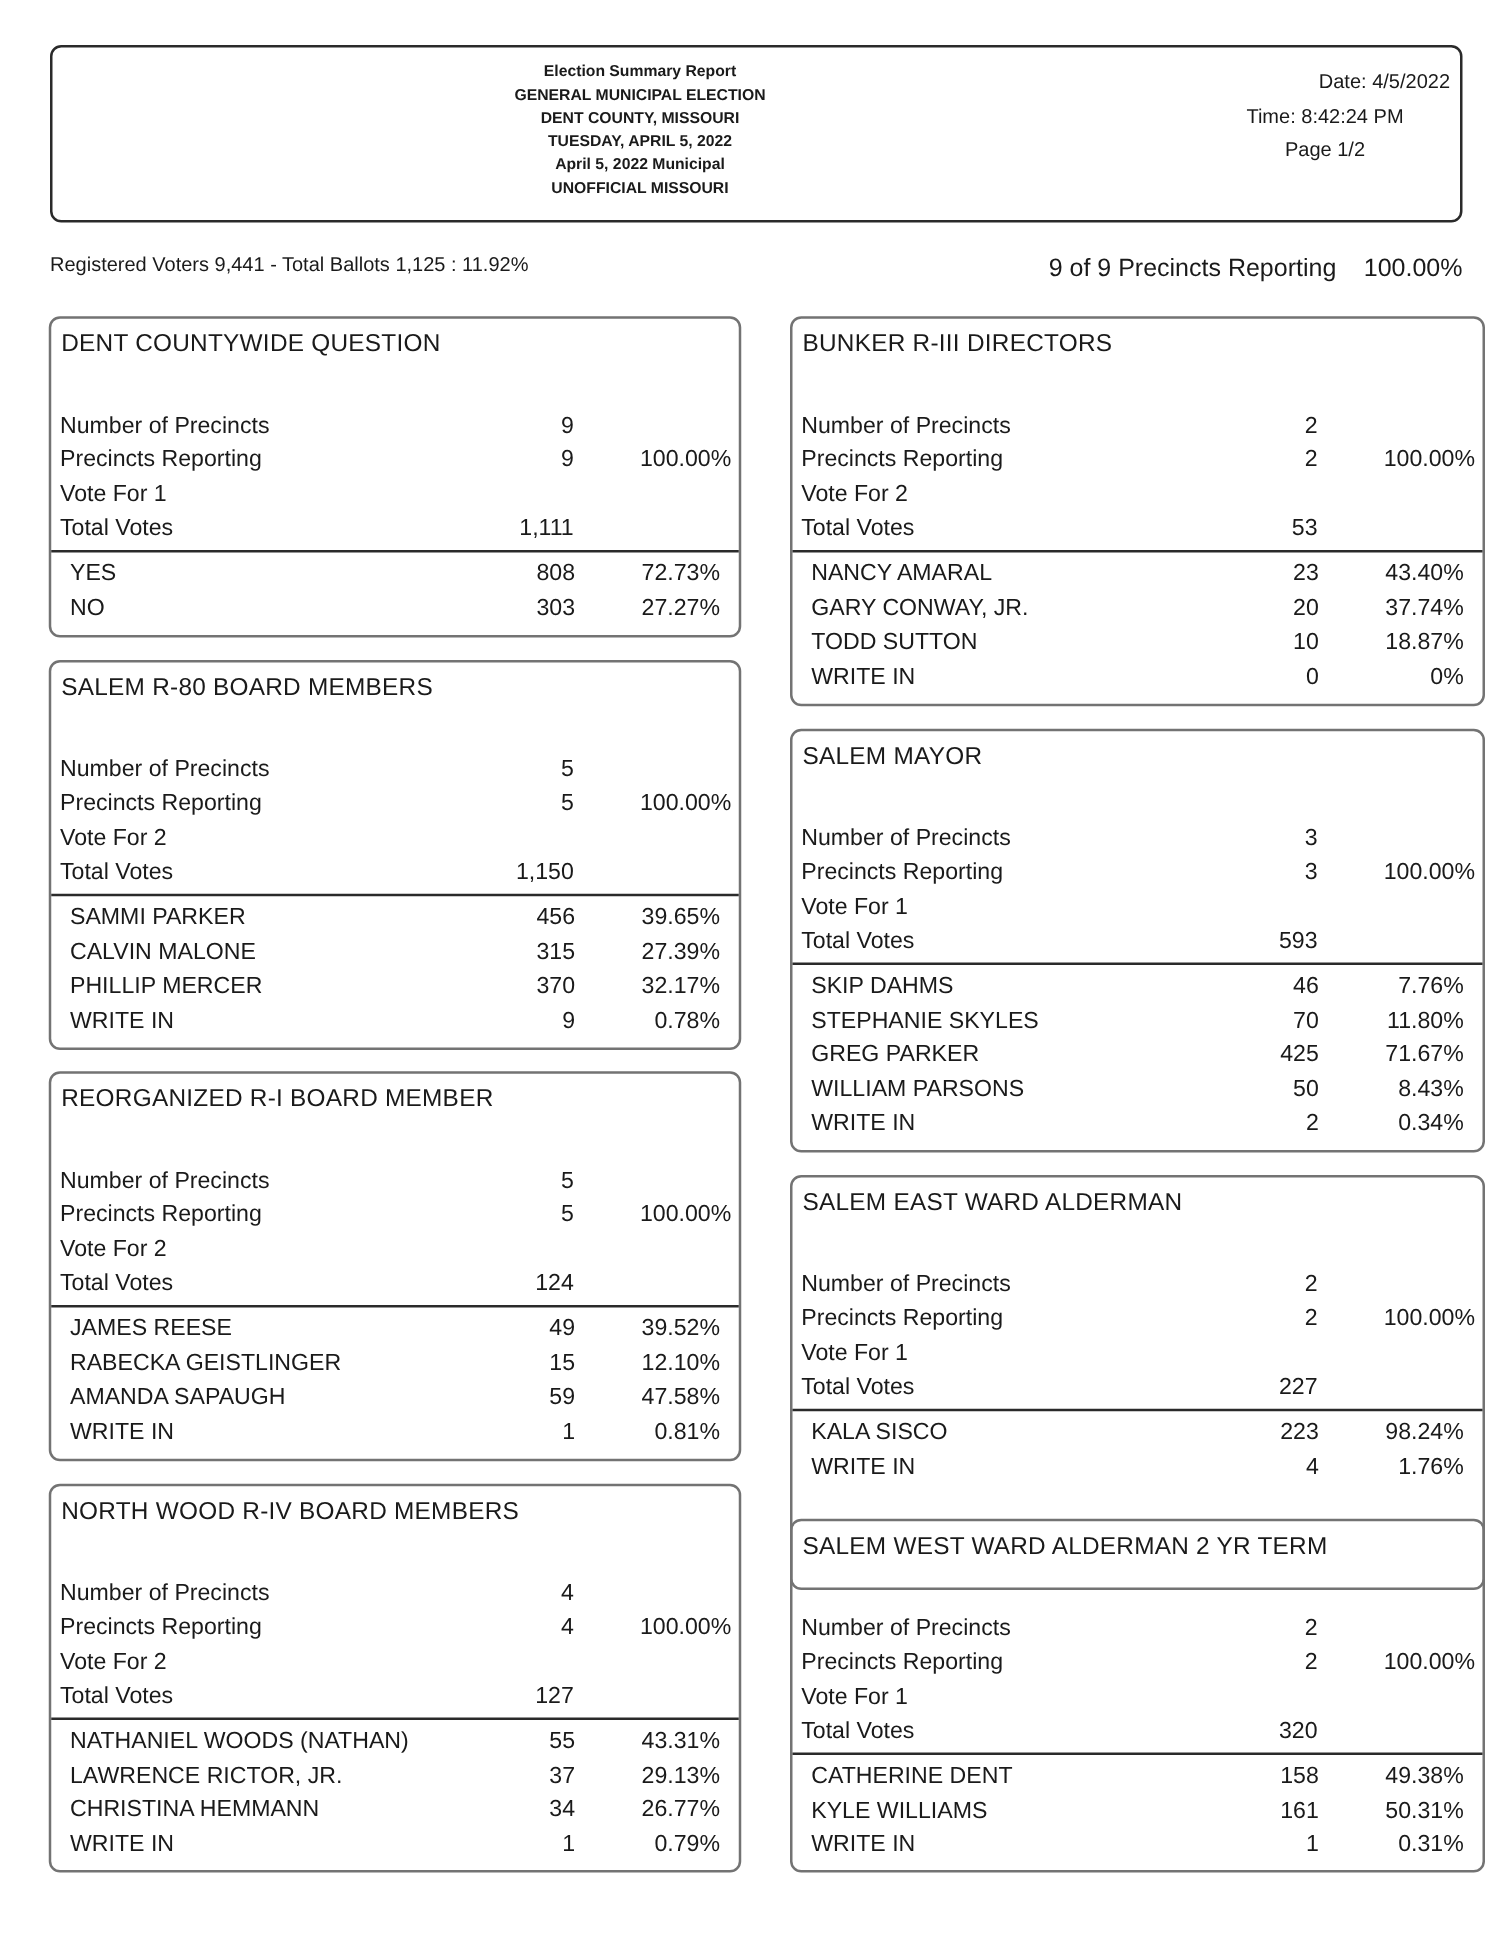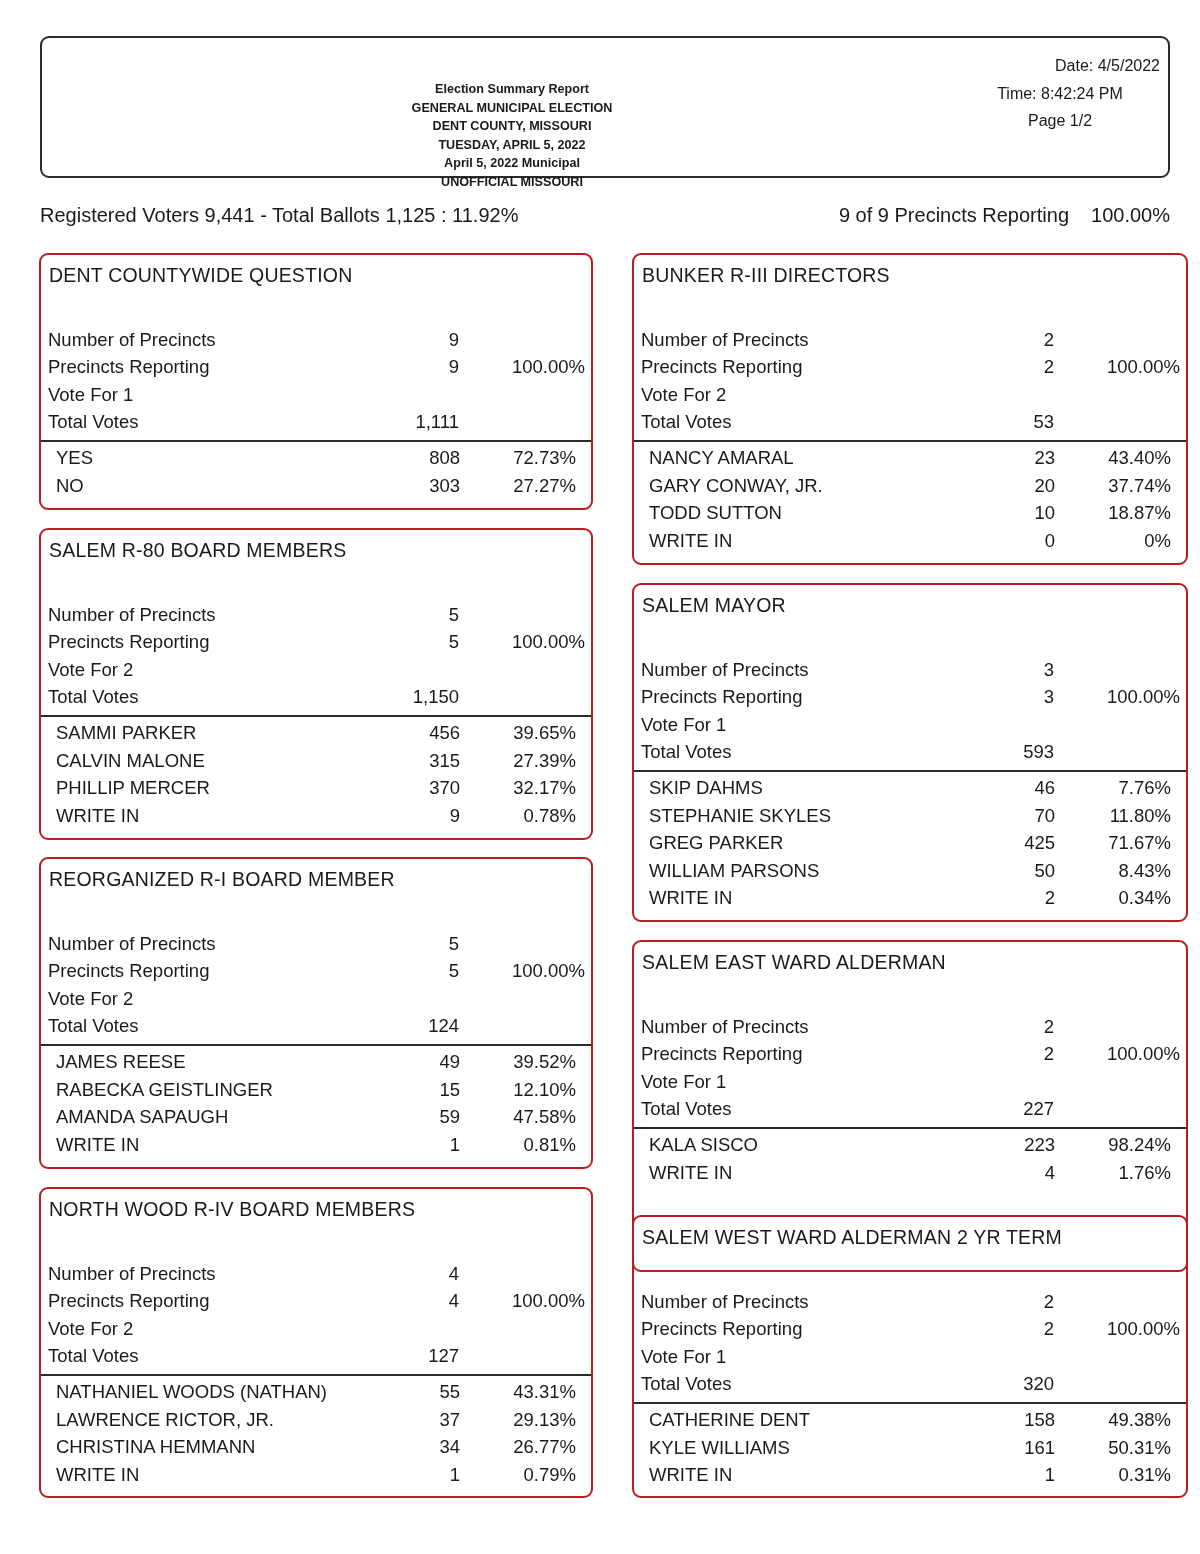--- a/index.html
+++ b/index.html
@@ -6,36 +6,36 @@
   body {
     width: 1200px; height: 1554px; position: relative; overflow: hidden;
     font-family: "Liberation Sans", sans-serif; color: #1a1a1a;
   }
   .hdr-box {
     position: absolute; left: 40px; top: 36px; width: 1130px; height: 142px;
     border: 2px solid #2a2a2a; border-radius: 9px; box-sizing: border-box;
   }
   .hdr-center {
     position: absolute; left: 340px; top: 10px; width: 260px;
-    text-align: center; font-weight: bold; font-size: 12.6px; line-height: 18.5px; margin-top: 32px;
+    text-align: center; font-weight: bold; font-size: 12.6px; line-height: 18.5px;
   }
   .hdr-right {
     position: absolute; right: 8px; top: 14px; width: 200px;
     text-align: center; font-size: 16px; line-height: 27.5px;
   }
   .hdr-right div:nth-child(1) { text-align: right; padding-right: 0; }
   .summary-left {
-    position: absolute; left: 40px; top: 204px; font-size: 20px;
+    position: absolute; left: 40px; top: 204px; font-size: 16px;
   }
   .summary-right {
     position: absolute; right: 30px; top: 204px; font-size: 20px;
   }
   .summary-right .pct { margin-left: 22px; }
   .contest {
-    position: absolute; border: 2px solid #b91c1c; border-radius: 9px; box-sizing: border-box;
+    position: absolute; border: 2px solid #737373; border-radius: 9px; box-sizing: border-box;
     font-size: 18.5px;
   }
   .contest .title {
     position: absolute; left: 8px; top: 9px; font-size: 19.5px; letter-spacing: 0.2px;
   }
   .contest .meta {
     position: absolute; left: 7px; right: 6px; top: 71px;
   }
   .meta-row { position: relative; height: 27.3px; line-height: 27.3px; }
   .meta-row .lbl { position: absolute; left: 0; }

